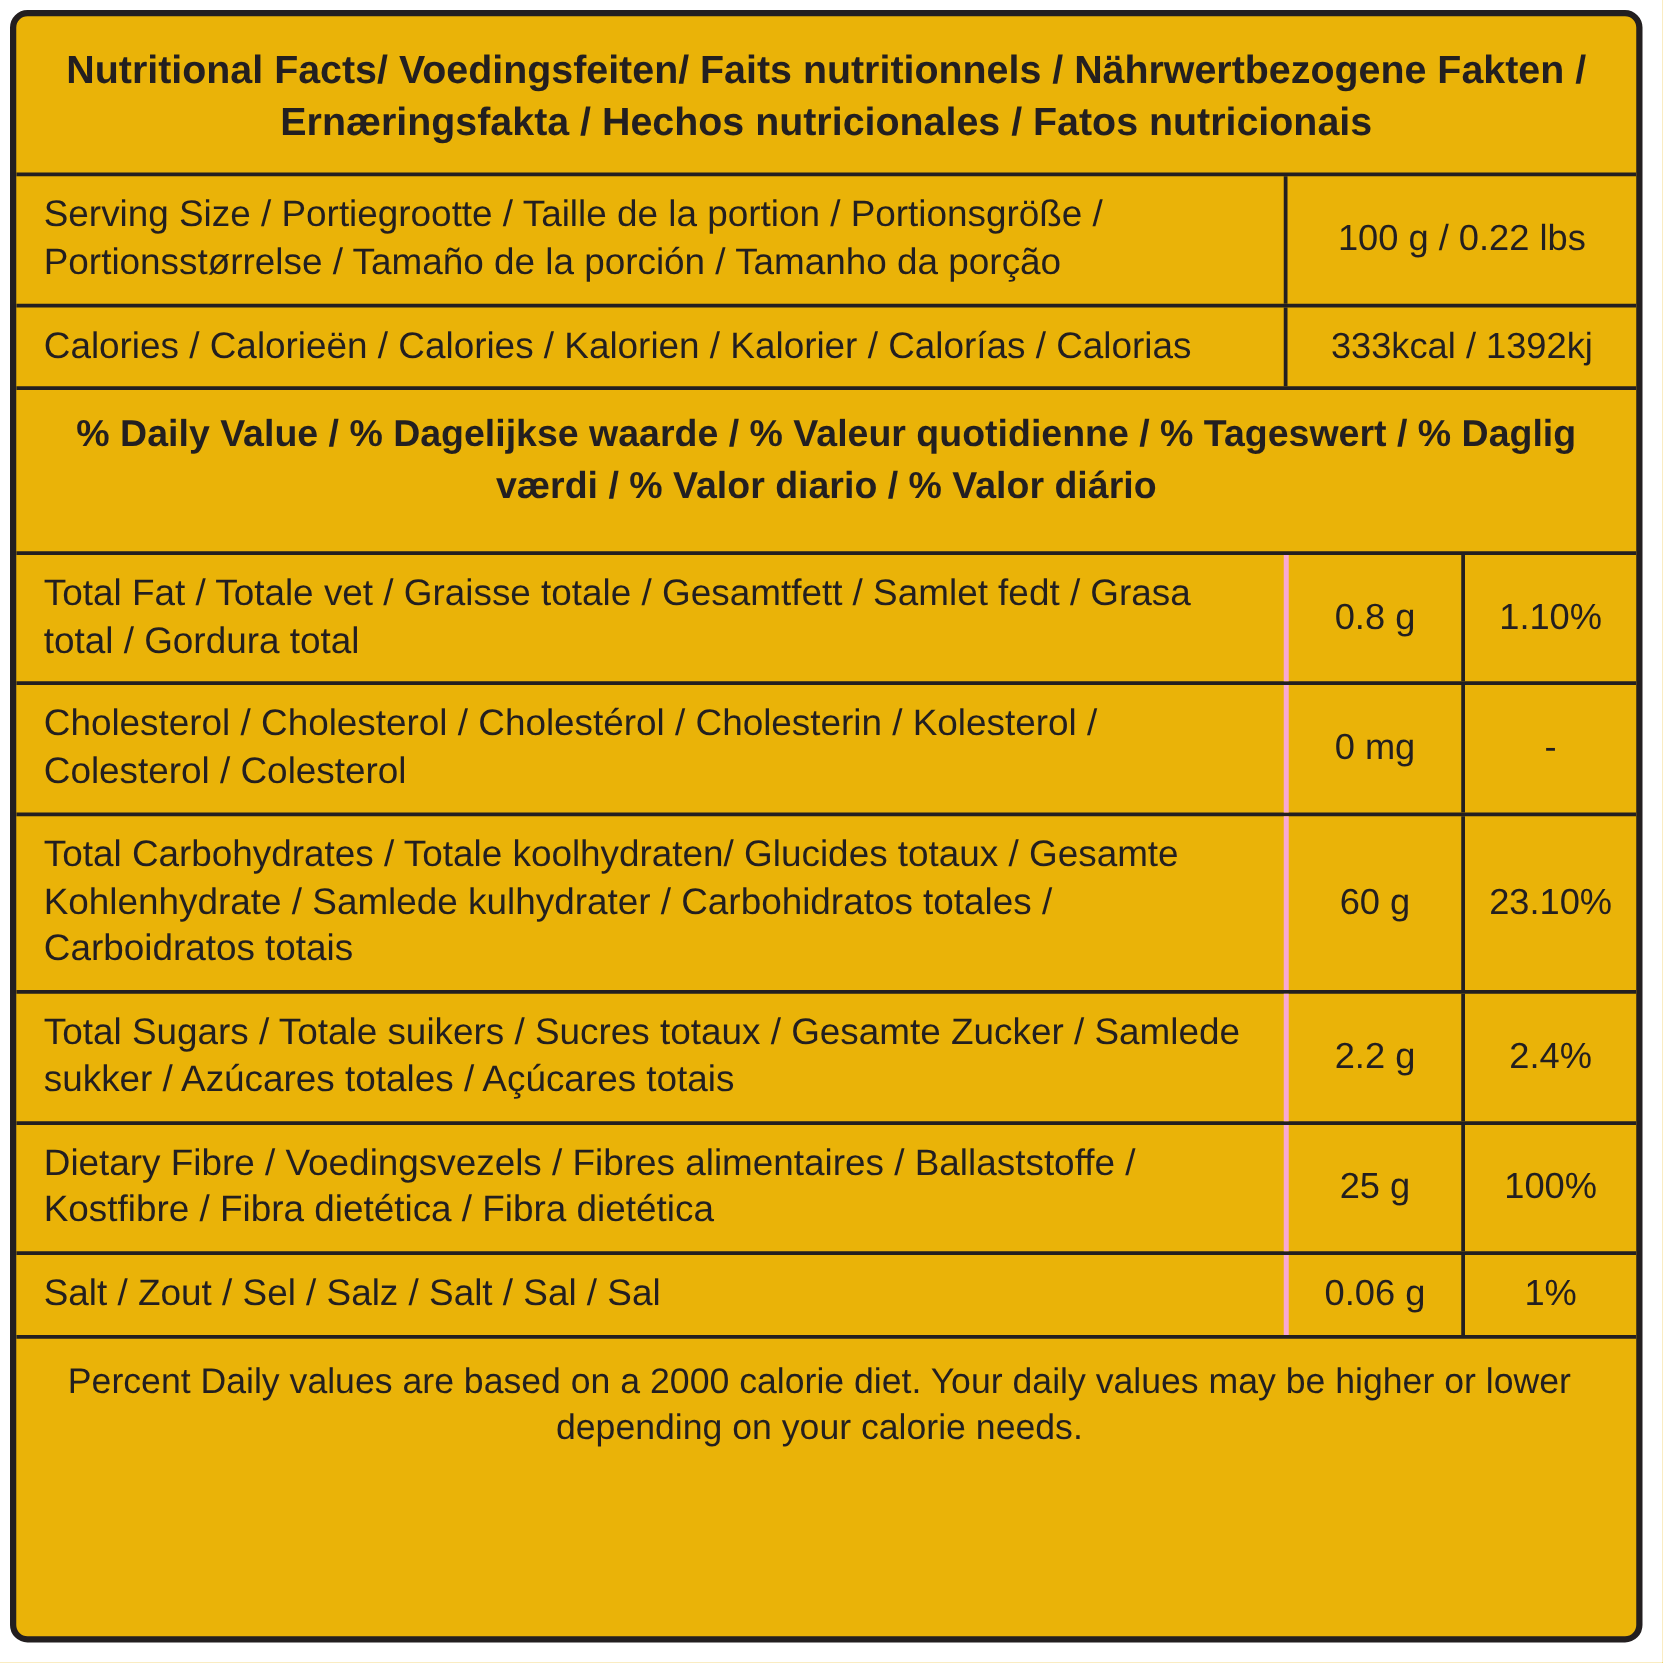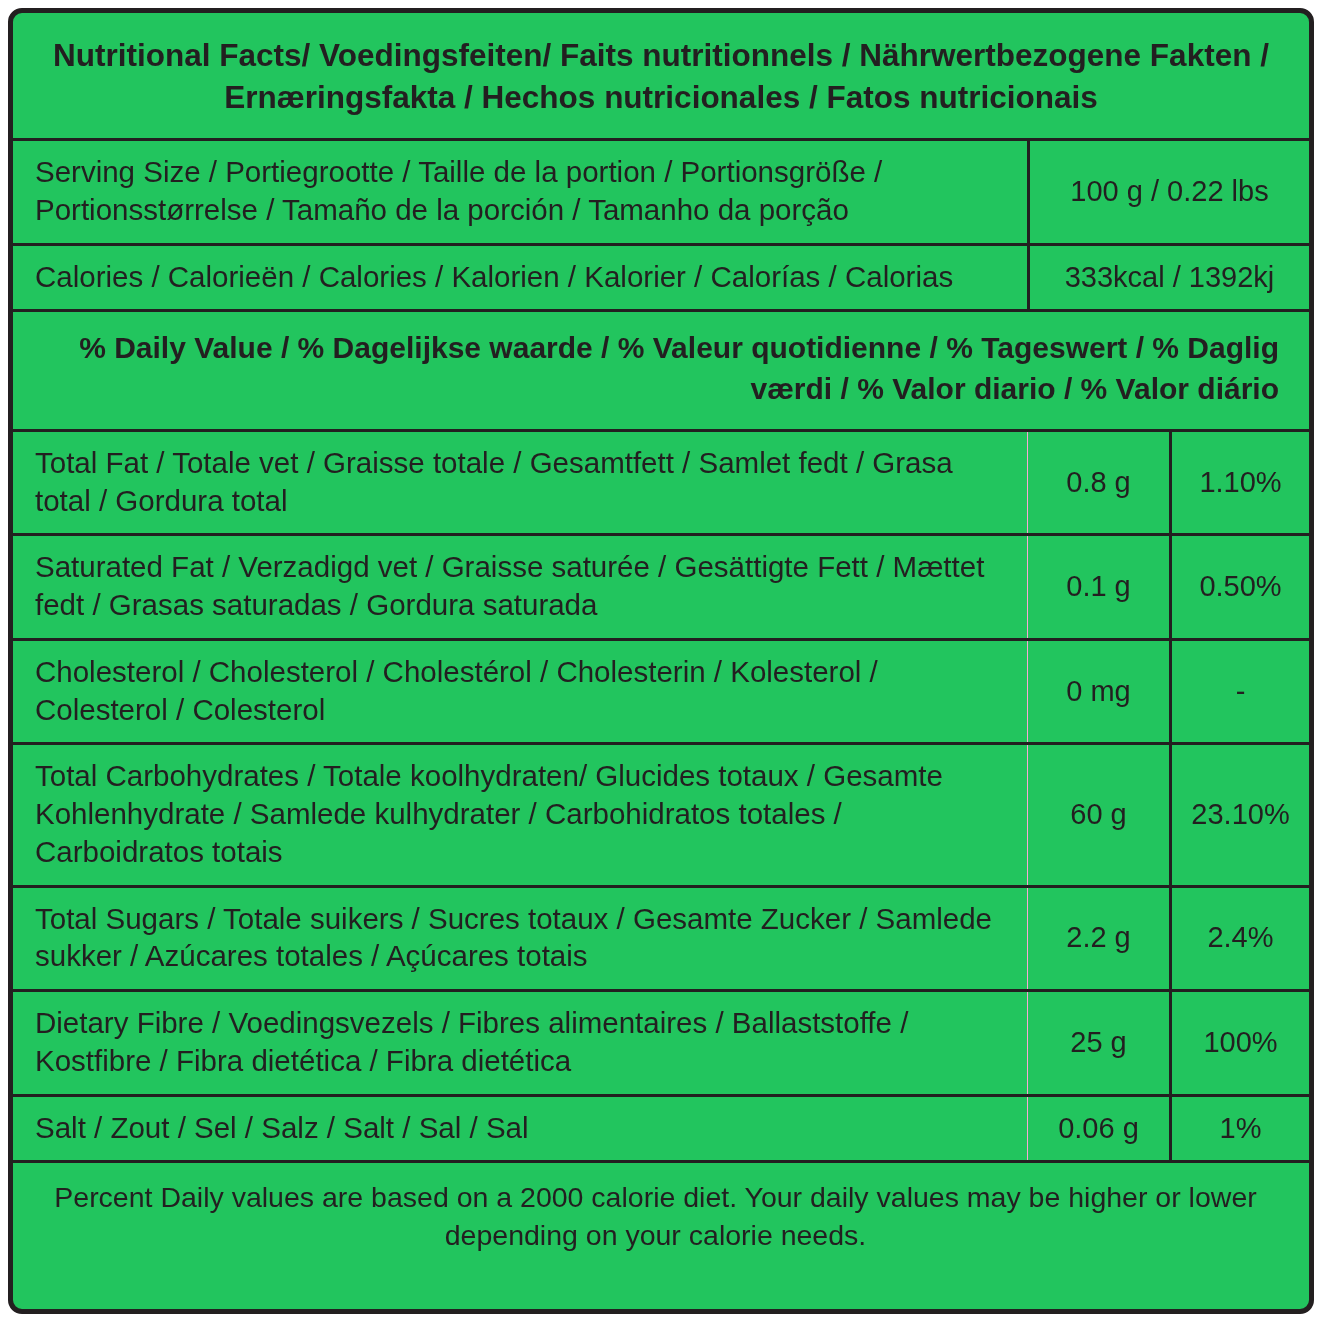--- a/index.html
+++ b/index.html
@@ -18,21 +18,21 @@
   .panel {
     position: absolute;
     left: 8px;
     top: 8px;
     width: 1306px;
     height: 1306px;
     box-sizing: border-box;
     border: 5px solid #231f20;
     border-radius: 14px;
     overflow: hidden;
-    background: #22c55e;
+    background: #eab308;
   }
 
   .row {
     display: flex;
     align-items: stretch;
     border-bottom: 3px solid #231f20;
     box-sizing: border-box;
   }
 
   .label-cell {
@@ -40,21 +40,21 @@
     padding: 12px 22px 14px 22px;
     display: flex;
     align-items: center;
     font-size: 29.5px;
     line-height: 1.28;
     box-sizing: border-box;
   }
 
   .amount-cell {
     flex: 0 0 142px;
-    border-left: 1px solid #f9a8d4;
+    border-left: 4px solid #f9a8d4;
     display: flex;
     align-items: center;
     justify-content: center;
     text-align: center;
     font-size: 29px;
     line-height: 1.3;
     padding: 6px 6px;
     box-sizing: border-box;
   }
 
@@ -89,22 +89,22 @@
     align-items: center;
     justify-content: center;
     text-align: center;
     font-size: 29px;
     line-height: 1.35;
     padding: 8px 12px;
     box-sizing: border-box;
   }
 
   .dv-banner {
-    padding: 16px 30px 20px 30px;
-    text-align: right;
+    padding: 16px 30px 32px 30px;
+    text-align: center;
     font-size: 30px;
     font-weight: bold;
     line-height: 1.34;
     border-bottom: 3px solid #231f20;
   }
 
   .footnote {
     padding: 16px 41px 12px 30px;
     text-align: center;
     font-size: 28.5px;
@@ -129,25 +129,20 @@
   </div>
 
   <div class="dv-banner">% Daily Value / % Dagelijkse waarde / % Valeur quotidienne / % Tageswert / % Daglig værdi / % Valor diario / % Valor diário</div>
 
   <div class="row">
     <div class="label-cell">Total Fat / Totale vet / Graisse totale / Gesamtfett / Samlet fedt / Grasa total / Gordura total</div>
     <div class="amount-cell">0.8 g</div>
     <div class="dv-cell">1.10%</div>
   </div>
 
-  <div class="row">
-    <div class="label-cell">Saturated Fat / Verzadigd vet / Graisse saturée / Gesättigte Fett / Mættet fedt / Grasas saturadas / Gordura saturada</div>
-    <div class="amount-cell">0.1 g</div>
-    <div class="dv-cell">0.50%</div>
-  </div>
 
   <div class="row">
     <div class="label-cell">Cholesterol / Cholesterol  / Cholestérol / Cholesterin /  Kolesterol / Colesterol / Colesterol</div>
     <div class="amount-cell">0 mg</div>
     <div class="dv-cell">-</div>
   </div>
 
   <div class="row">
     <div class="label-cell">Total Carbohydrates / Totale koolhydraten/ Glucides totaux / Gesamte Kohlenhydrate / Samlede kulhydrater / Carbohidratos totales / Carboidratos totais</div>
     <div class="amount-cell">60 g</div>

